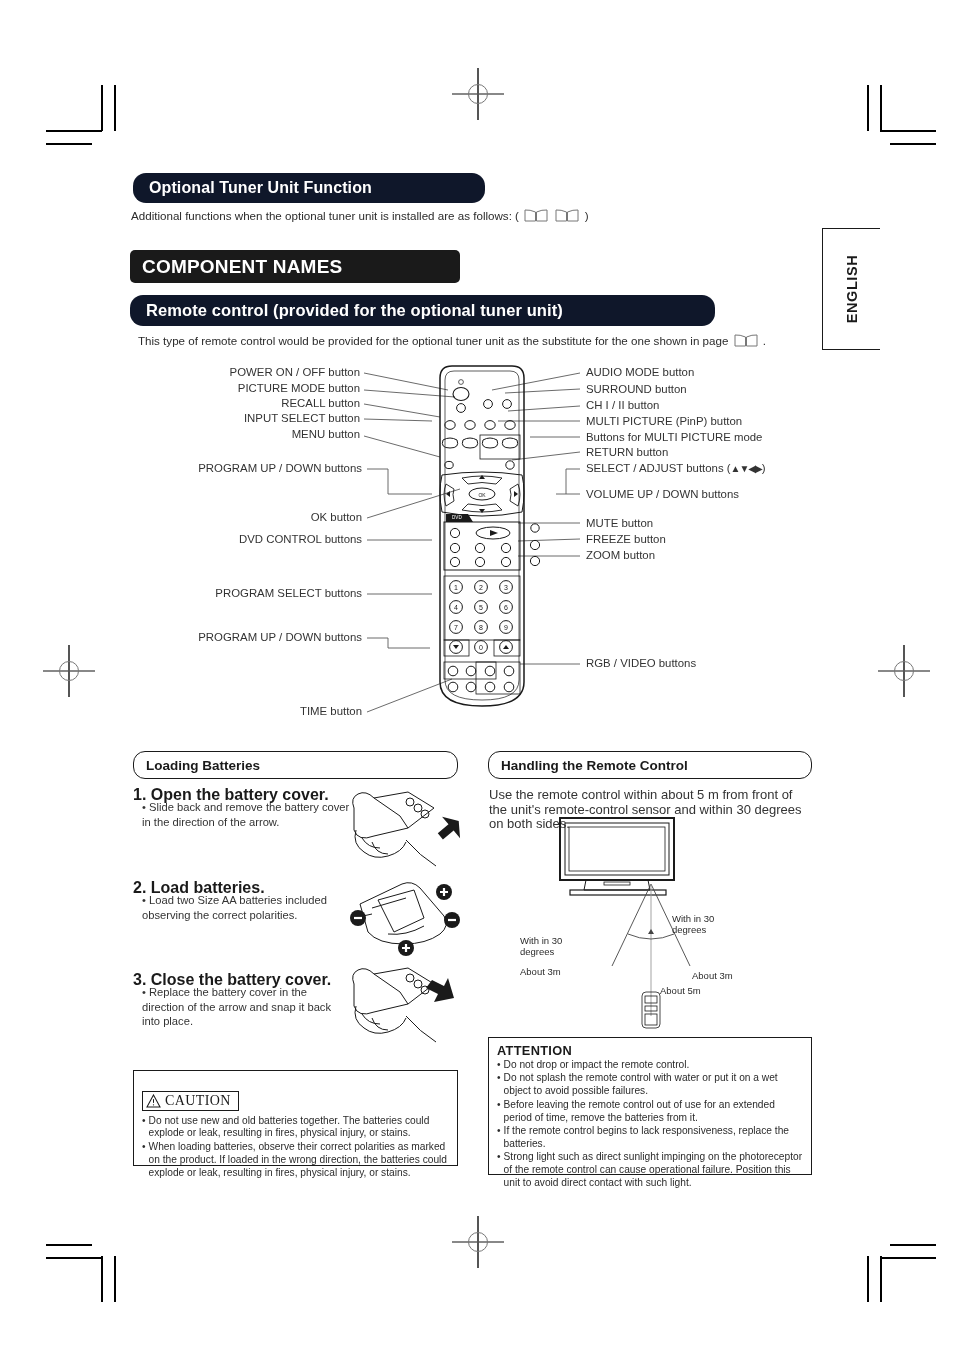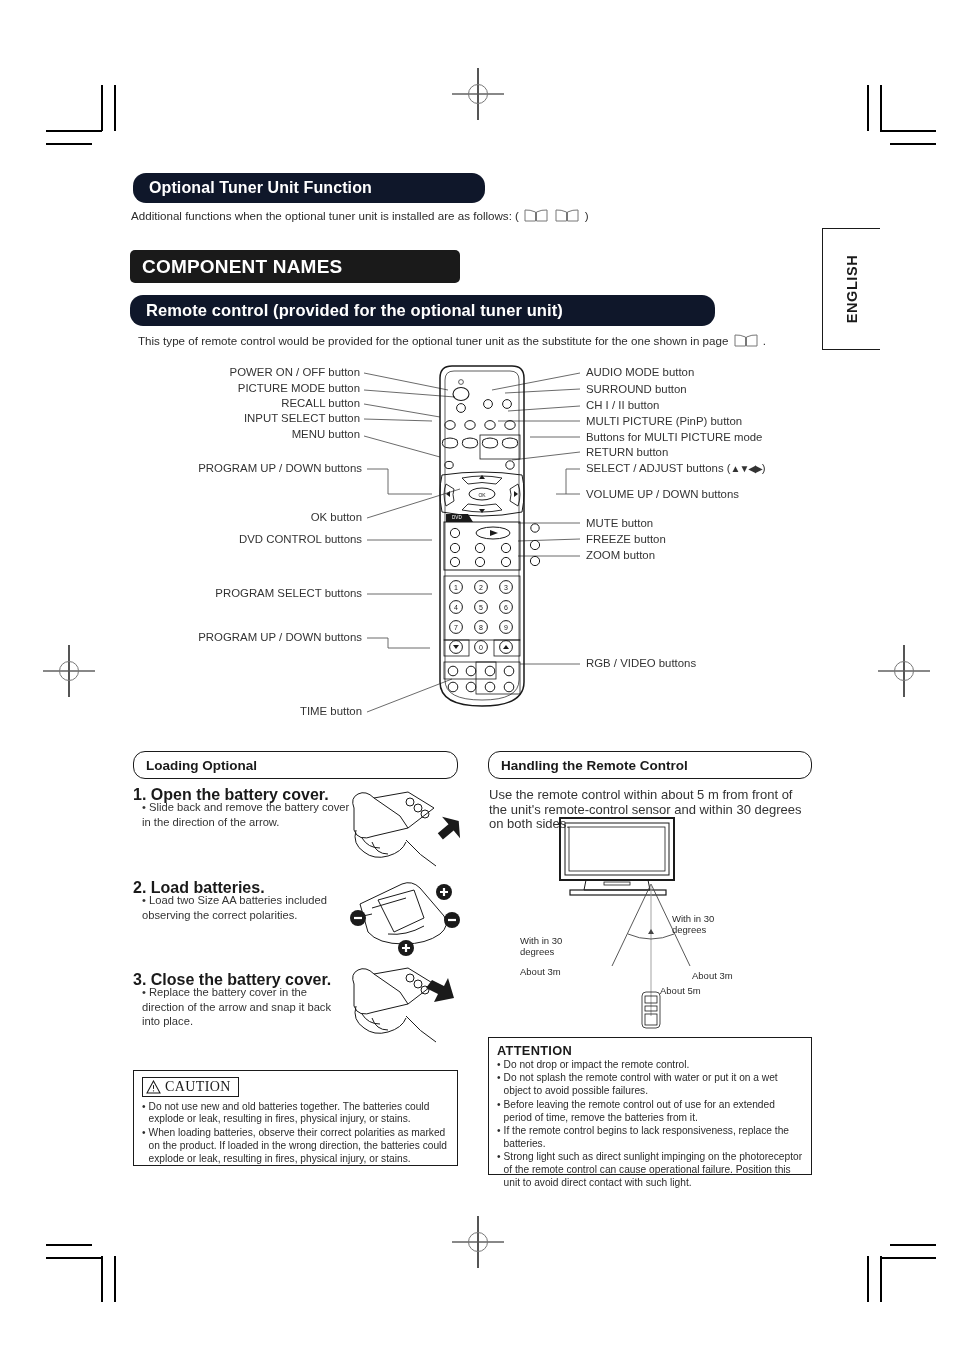--- a/index.html
+++ b/index.html
@@ -118,21 +118,21 @@
     line-height: 14.6px;
     color: #333;
     width: 210px;
   }
 
   
   #caution-box {
     position: absolute;
     left: 133px; top: 1070px; width: 325px; height: 96px;
     border: 1.3px solid #1a1a1a;
-    padding: 6px 8px;
+    padding: 20px 8px;
   }
   #caution-badge {
     display: inline-flex; align-items: center; gap: 4px;
     border: 1.5px solid #1a1a1a;
     padding: 1px 7px 1px 3px;
     margin-bottom: 3px;
   }
   #caution-badge .word { font-family: "Liberation Serif", serif; font-size: 14px; letter-spacing: 0.4px; }
   .warn-tri { width: 15px; height: 14px; }
   .bullets { font-size: 10.2px; line-height: 12.9px; color: #2b2b2b; }
@@ -410,21 +410,21 @@
         <circle cx="91" cy="309" r="4.8" stroke-width="1"></circle>
         <circle cx="35" cy="325" r="4.8" stroke-width="1"></circle>
         <circle cx="53" cy="325" r="4.8" stroke-width="1"></circle>
         <circle cx="72" cy="325" r="4.8" stroke-width="1"></circle>
         <circle cx="91" cy="325" r="4.8" stroke-width="1"></circle>
       </g>
     </svg>
   </div>
 
   <div class="sec-head" id="head-batt">
-    <span>Loading Optional</span>
+    <span>Loading Batteries</span>
   </div>
 
   <div class="step-title" style="left:133px;top:786px;">1. Open the battery cover.</div>
   <div class="step-body" style="left:142px;top:800px;">• Slide back and remove the battery cover in the direction of the arrow.</div>
 
   <div class="step-title" style="left:133px;top:879px;">2. Load batteries.</div>
   <div class="step-body" style="left:142px;top:893px;">• Load two Size AA batteries included observing the correct polarities.</div>
 
   <div class="step-title" style="left:133px;top:971px;">3. Close the battery cover.</div>
   <div class="step-body" style="left:142px;top:985px;">• Replace the battery cover in the direction of the arrow and snap it back into place.</div>

